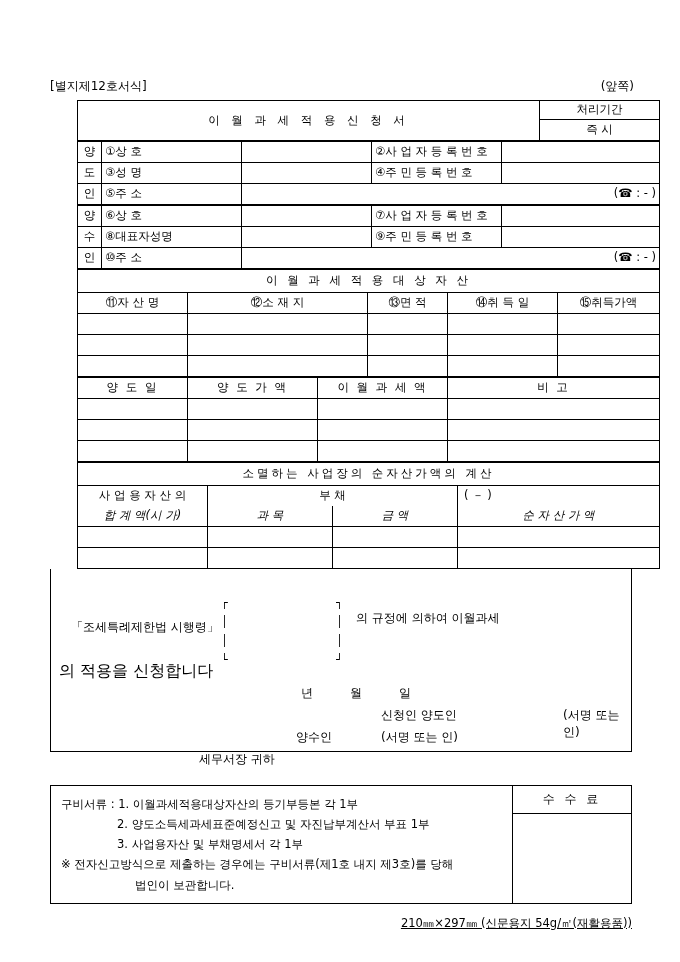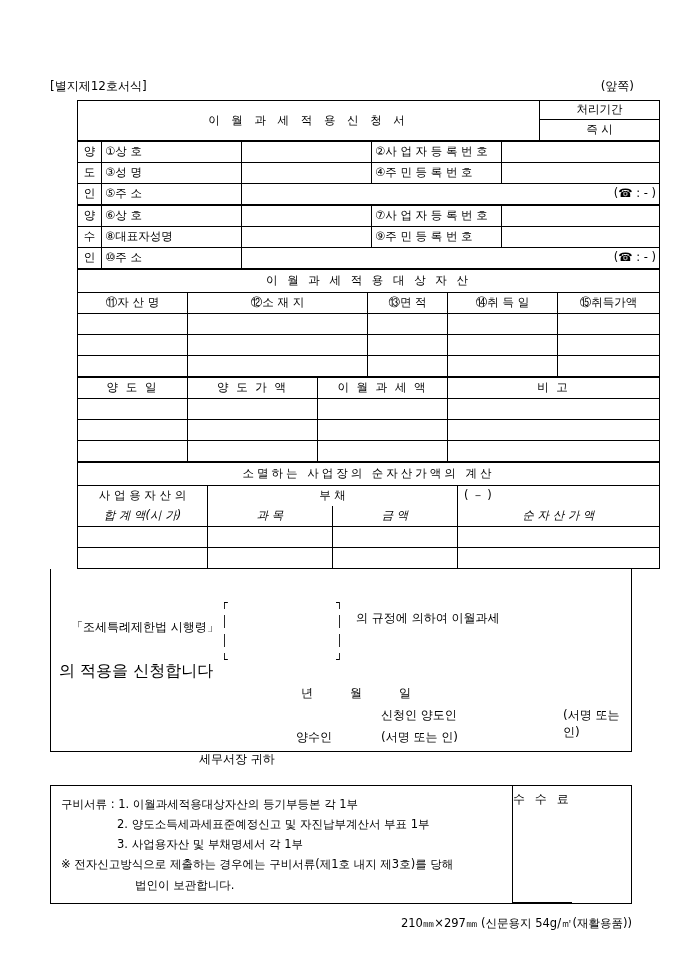--- a/index.html
+++ b/index.html
@@ -189,21 +189,21 @@
   .attach-left {
     flex: 1 1 auto;
     padding: 8px 6px 8px 10px;
     font-size: 11.5px;
     line-height: 1.75;
     border-right: 1px solid #000;
   }
   .attach-right {
     width: 118px;
     display: flex;
-    flex-direction: row;
+    flex-direction: column;
   }
   .fee-head {
     border-bottom: 1px solid #000;
     text-align: center;
     padding: 5px 0;
     letter-spacing: 3px;
     font-size: 12px;
   }
   .fee-body {
     flex: 1;
@@ -212,20 +212,21 @@
     justify-content: center;
     font-size: 12px;
     letter-spacing: 3px;
   }
   .note-indent { padding-left: 14px; display: block; }
   .footer-note {
     width: 582px;
     text-align: right;
     margin-top: 12px;
     font-size: 11.5px;
+    text-decoration: underline;
   }
   .tel {
     font-size: 11px;
   }
 </style>
 </head>
 <body>
 
 <div class="page">
 

